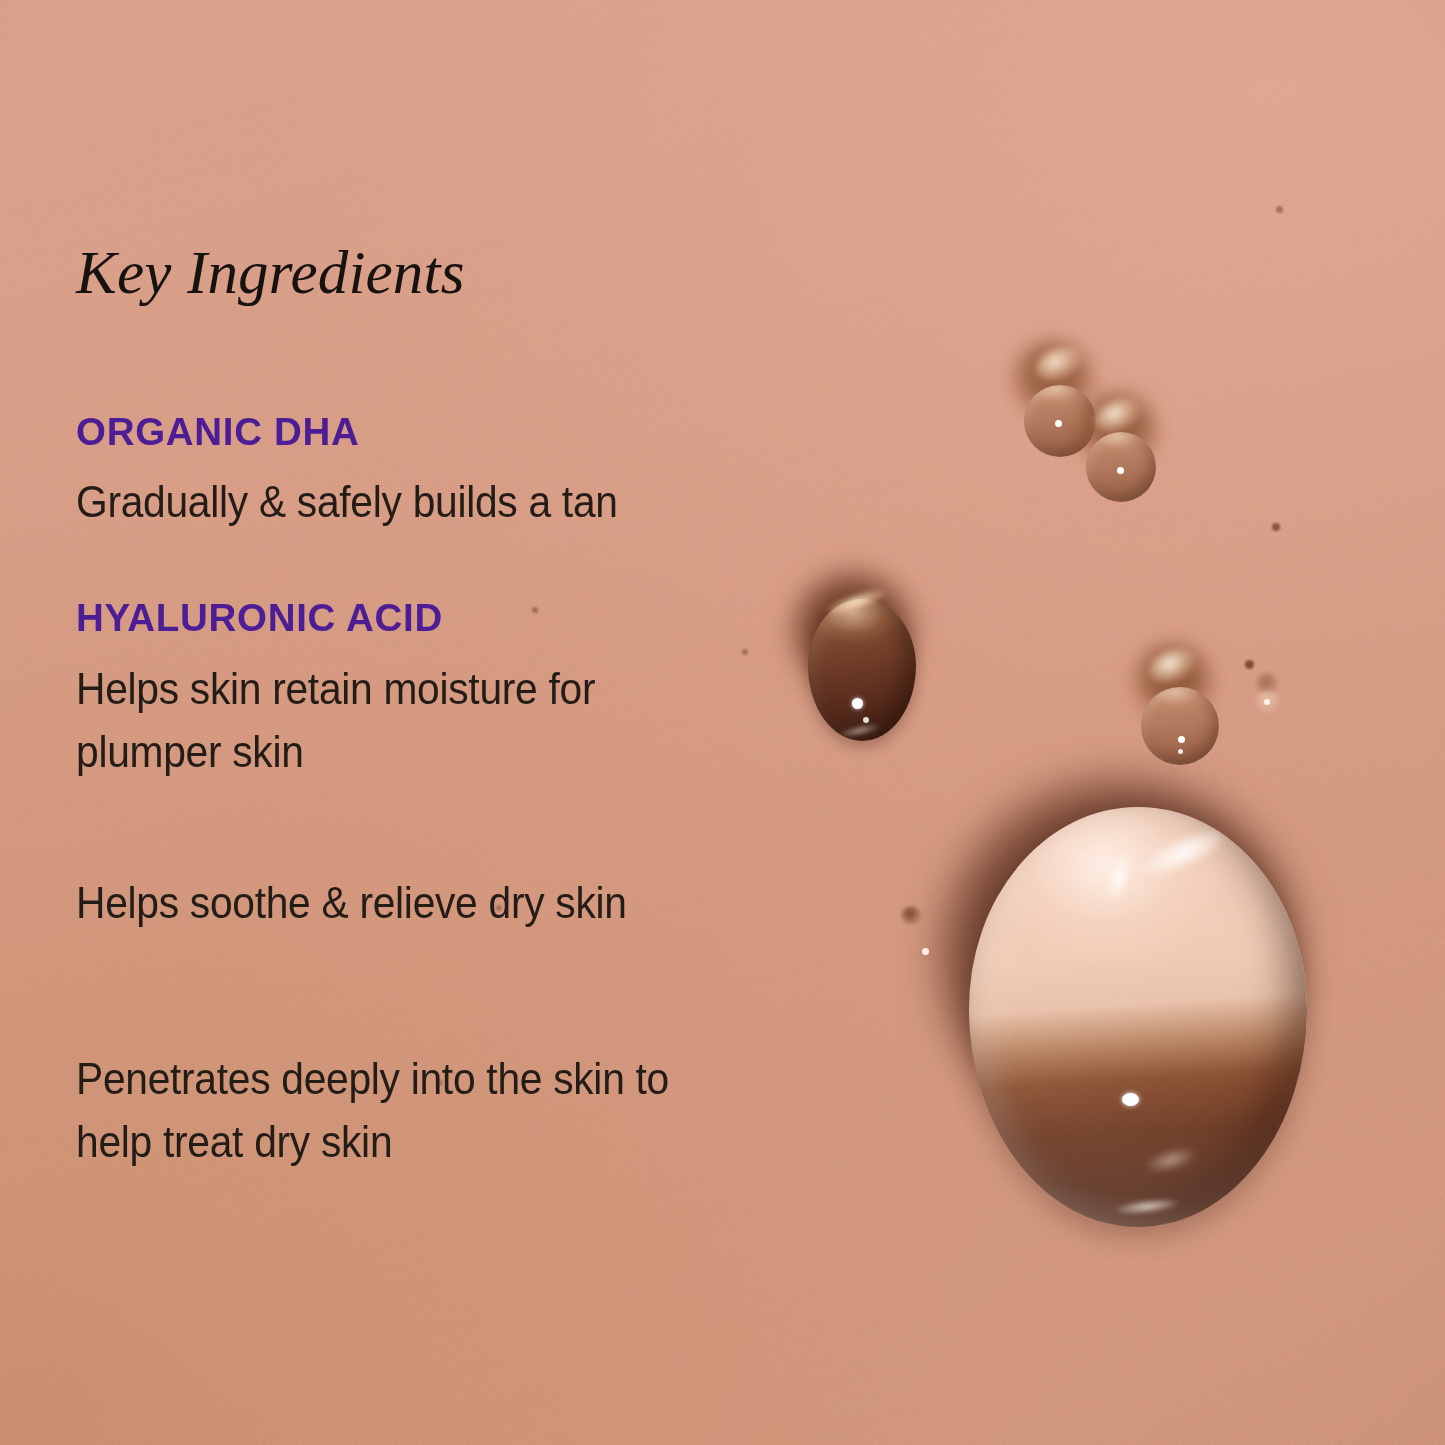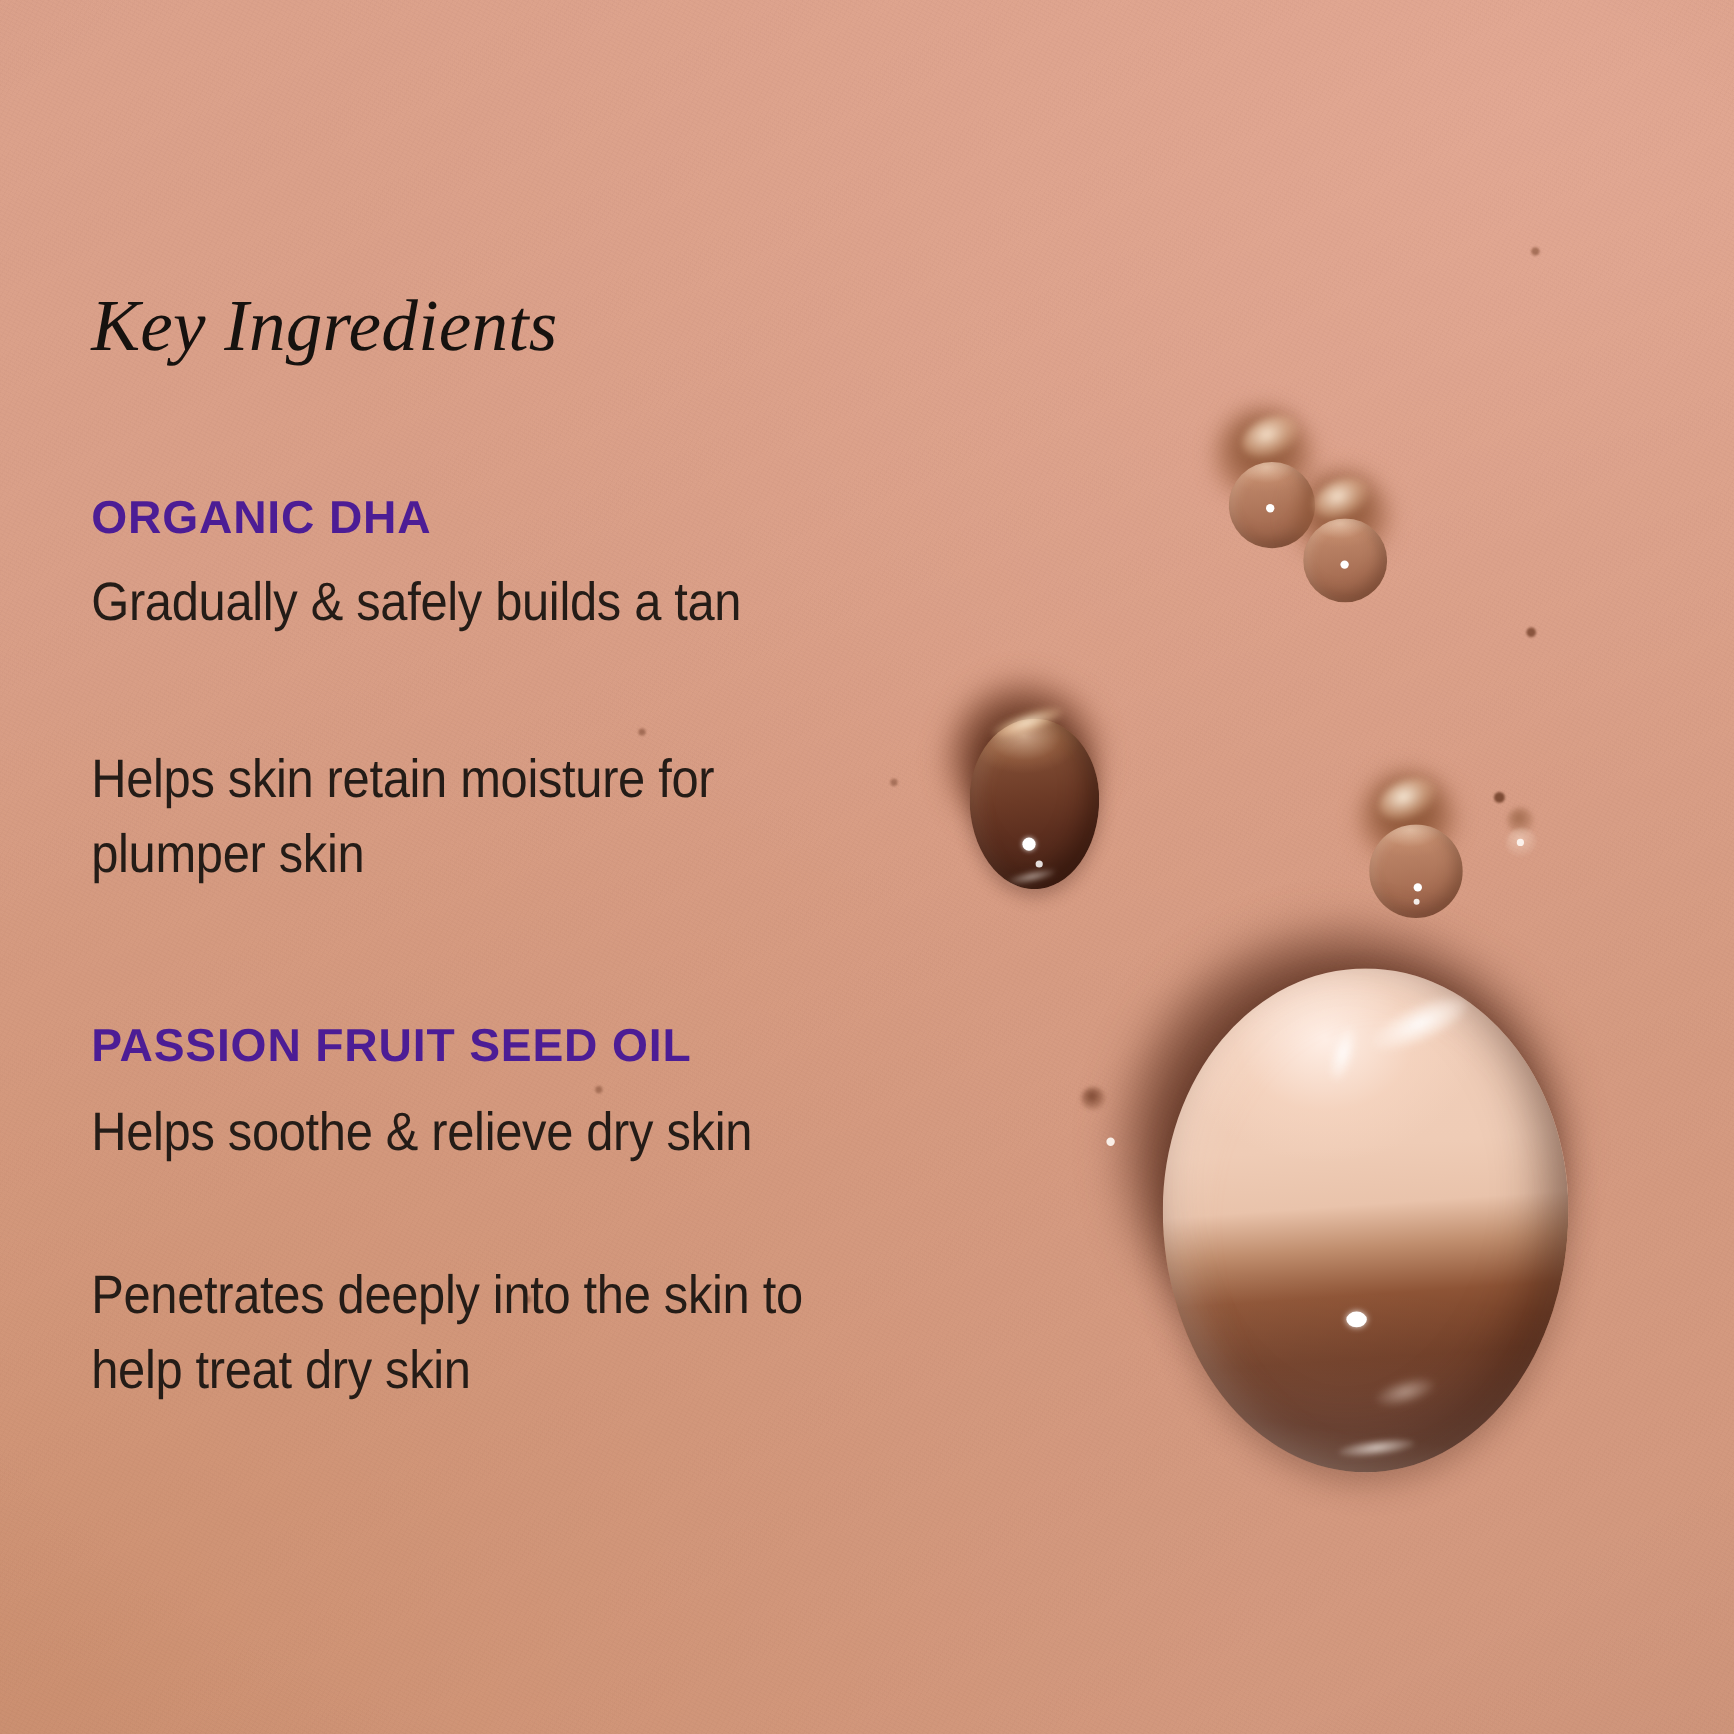--- a/index.html
+++ b/index.html
@@ -403,28 +403,28 @@
     <div id="page-title">Key Ingredients</div>
 
     <div class="ingredient" id="ing-0">
       <p class="ing-name">ORGANIC DHA</p>
       <p class="ing-desc">
         <span>Gradually &amp; safely builds a tan</span>
       </p>
     </div>
 
     <div class="ingredient" id="ing-1">
+      <p class="ing-name">HYALURONIC ACID</p>
       <p class="ing-desc">
         <span>Helps skin retain moisture for</span>
         <span>plumper skin</span>
       </p>
     </div>
 
     <div class="ingredient" id="ing-2">
-      <p class="ing-name">PASSION FRUIT SEED OIL</p>
       <p class="ing-desc">
         <span>Helps soothe &amp; relieve dry skin</span>
       </p>
     </div>
 
     <div class="ingredient" id="ing-3">
       <p class="ing-desc">
         <span>Penetrates deeply into the skin to</span>
         <span>help treat dry skin</span>
       </p>

